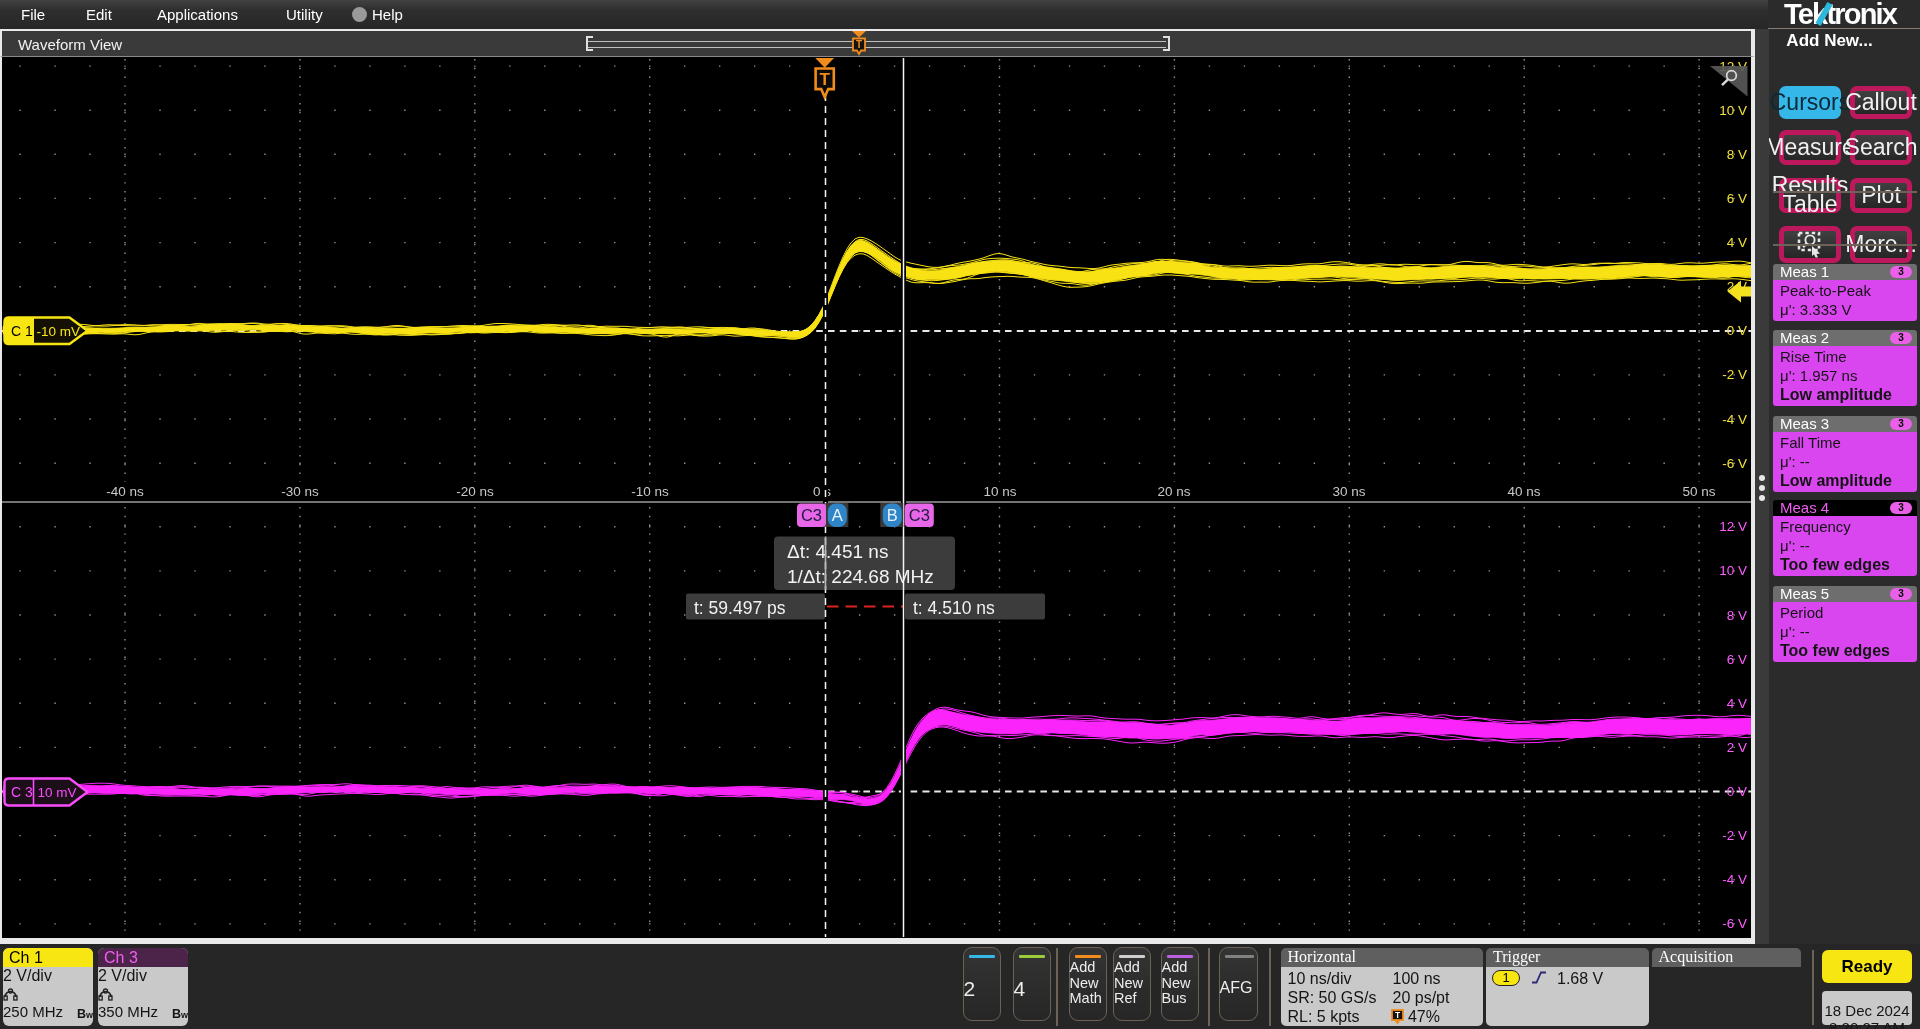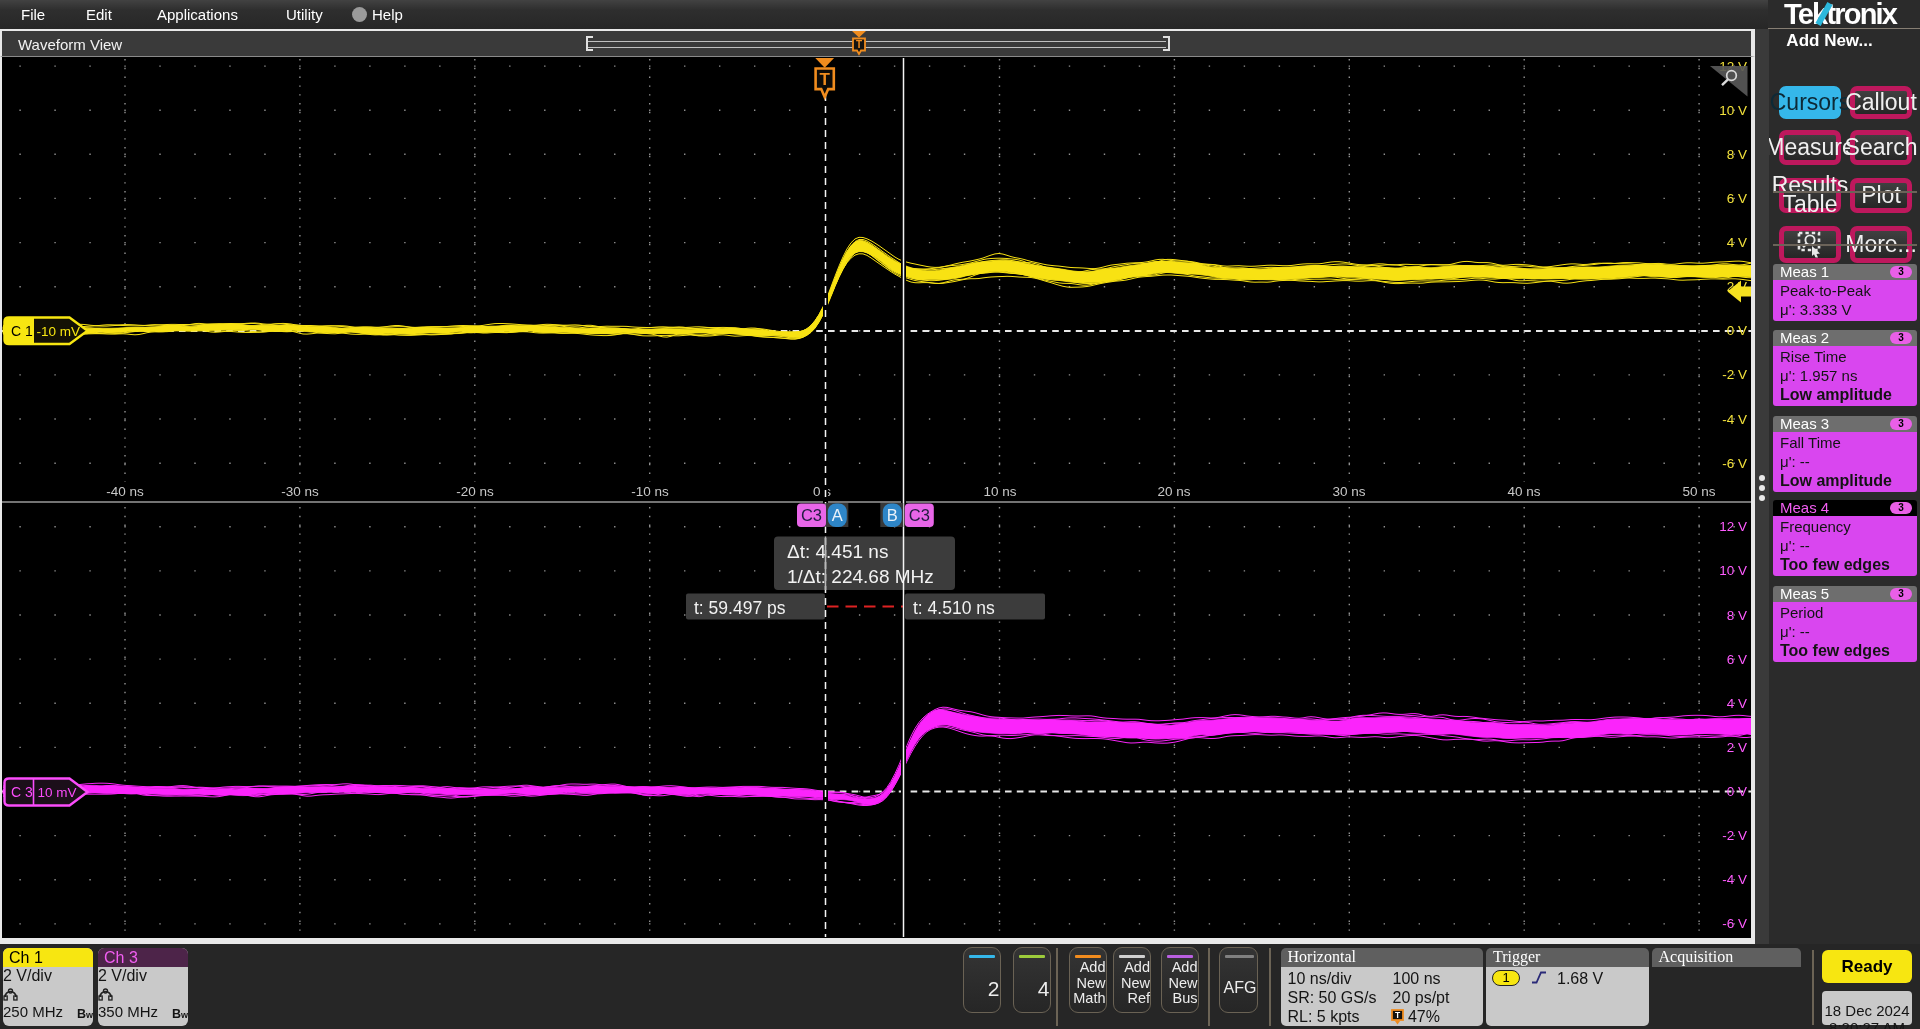--- a/index.html
+++ b/index.html
@@ -44,22 +44,22 @@
   .meas .bd { background:#d946ef; color:#141414; font-size:15px; padding:1px 0 2px 7px;
     line-height:19px; }
   .meas .bd b { font-size:16px; }
   .meas4 .hd { background:#000; color:#f25ef2; }
   
   #bbar { position:absolute; left:0; top:944px; width:1920px; height:85px; background:#262626; }
   .chb { position:absolute; top:948px; width:90px; height:78px; border-radius:6px;
     overflow:hidden; background:#c9c9c9; }
   .chb .hd { height:19px; font-size:16px; padding-left:6px; line-height:19px; }
   .chb .bd { color:#141414; font-size:16px; padding-left:0; line-height:18px; }
-  .nbtn { position:absolute; top:947px; width:38px; height:66px; border:1.5px solid #6a6254;
-    border-radius:9px; background:linear-gradient(#343434,#262626); color:#ededed; text-align:right; }
+  .nbtn { position:absolute; top:947px; width:38px; height:74px; border:1.5px solid #6a6254;
+    border-radius:9px; background:linear-gradient(#343434,#262626); color:#ededed; text-align:left; }
   .nbtn .cl { position:absolute; left:5px; top:7px; width:26px; height:2.5px; border-radius:1px; }
   .vsep { position:absolute; width:1.5px; background:#6b6355; }
   .panel { position:absolute; top:947.5px; height:78px; border-radius:5px; overflow:hidden; }
   .panel .hd { height:19px; background:#5f5f5f; color:#fff; font-size:16px; padding-left:7px; line-height:18px;font-family:Liberation Serif, serif; }
   .panel .bd { background:#c9c9c9; color:#141414; font-size:16px; position:relative; height:59px; }
   .panel .bd div { position:absolute; white-space:nowrap; }
 </style>
 </head>
 <body>
 <div id="menubar">

